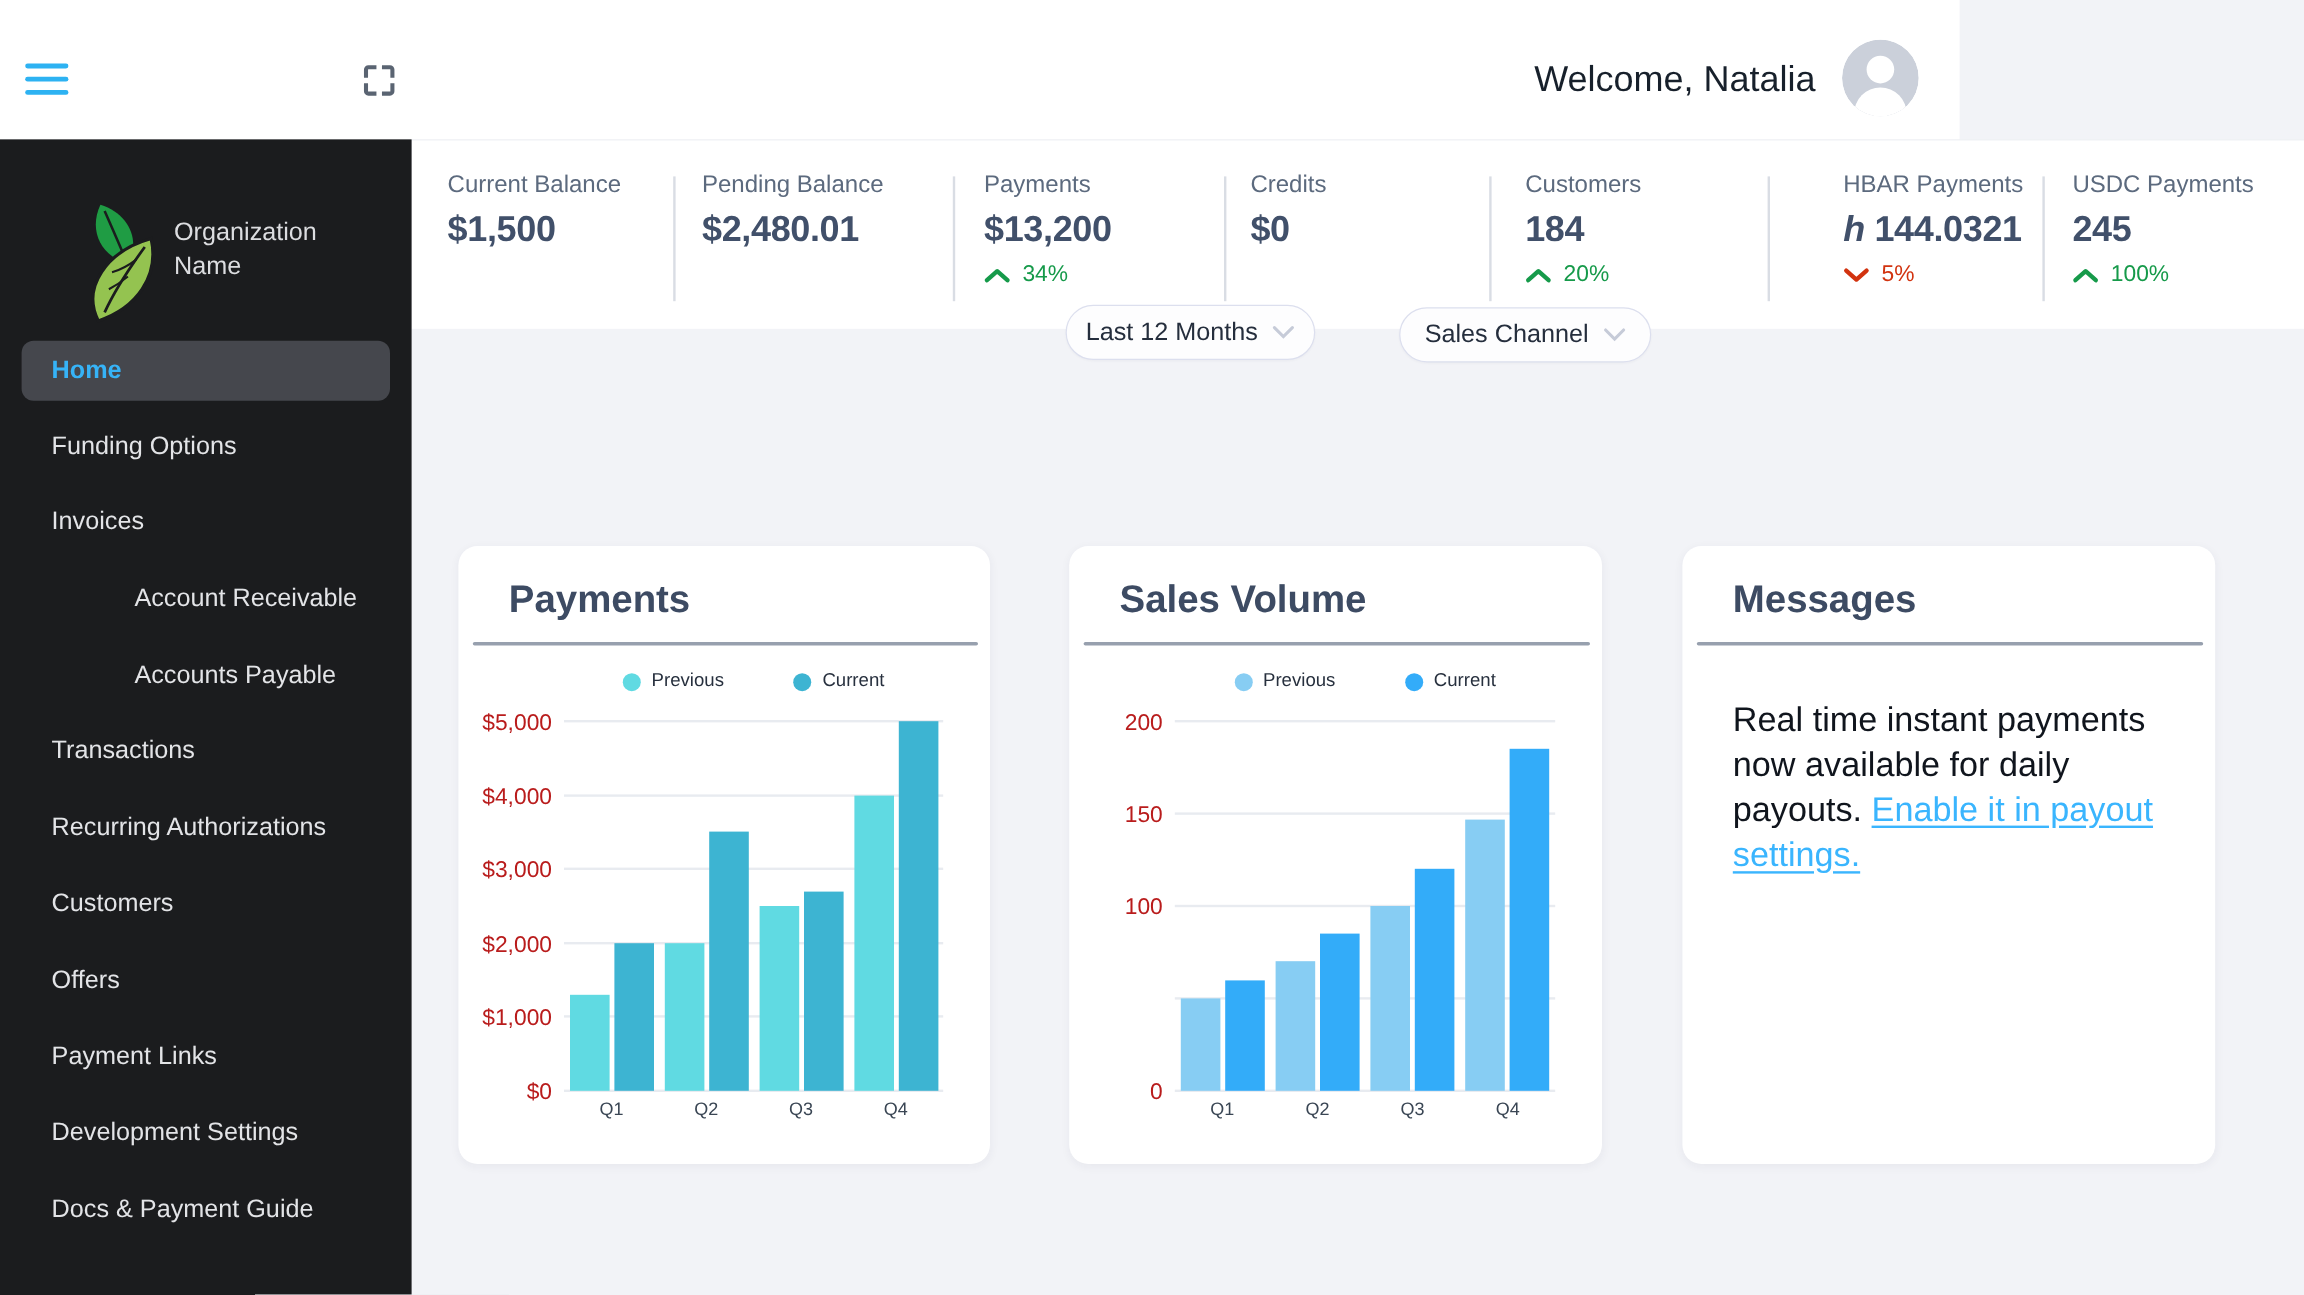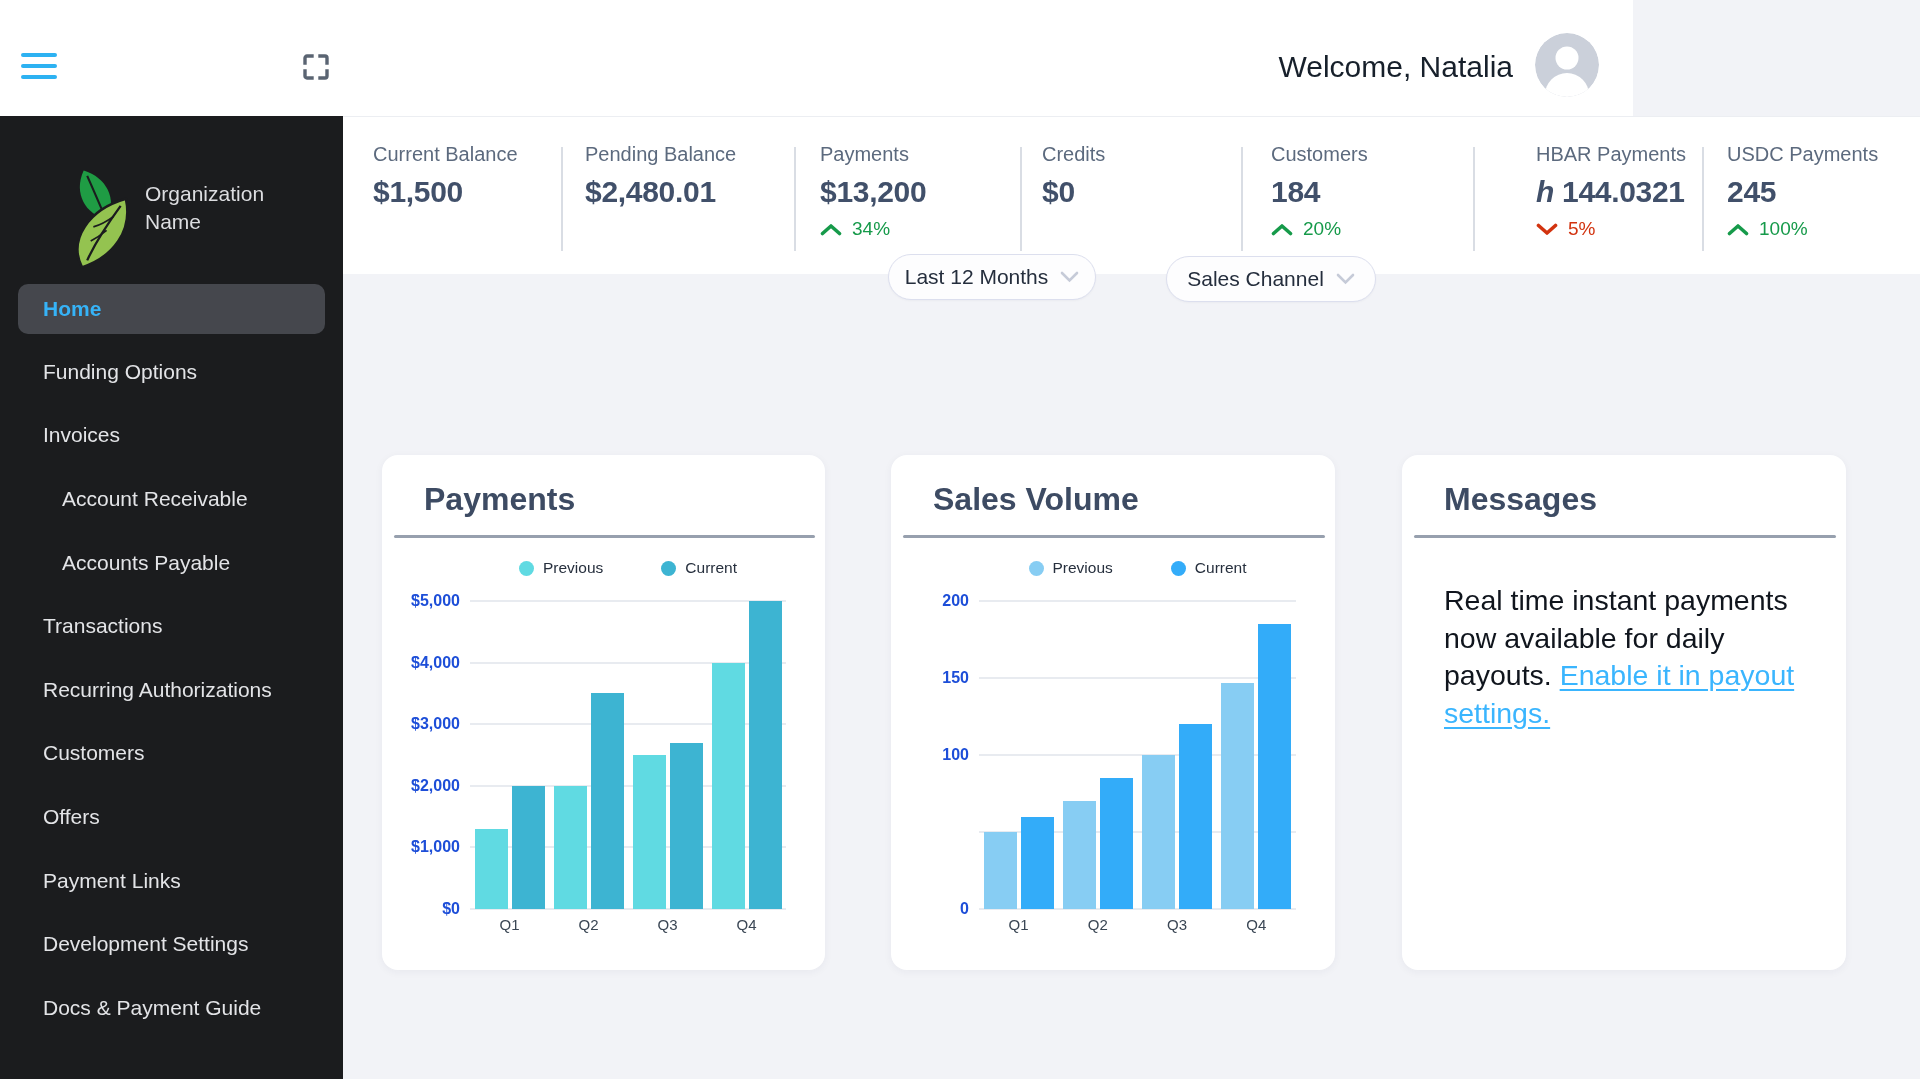--- a/index.html
+++ b/index.html
@@ -15,21 +15,21 @@
   .welcome { position:absolute; right:120px; top:50px; font-size:30px; font-weight:500; color:#17202B; white-space:nowrap; }
   .avatar { position:absolute; right:34px; top:33px; width:64px; height:64px; border-radius:50%; overflow:hidden; cursor:pointer; }
 
   
   .sidebar { position:absolute; left:0; top:116px; width:343px; height:963px; background:#1B1C1E; z-index:2; }
   .logo-row { position:absolute; left:0; top:36px; width:343px; height:130px; }
   .leaf { position:absolute; left:52px; top:8px; width:88px; height:118px; }
   .org { position:absolute; left:145px; top:28px; width:165px; font-size:21px; line-height:1.32; color:#DCDDE0; }
   .nav { position:absolute; left:0; top:162px; width:343px; }
   .nav-item { position:relative; height:63.6px; display:flex; align-items:center; padding-left:43px; font-size:21px; color:#E3E4E7; cursor:pointer; white-space:nowrap; }
-  .nav-item.indent { padding-left:62px; }
+  .nav-item.indent { padding-left:112px; }
   .nav-item.active { margin:6px 18px; height:50px; padding-left:25px; background:#45474D; border-radius:10px; color:#36B3F7; font-weight:700; }
 
   
   .statsbar { position:absolute; left:343px; top:116px; width:1577px; height:158px; background:#ffffff; border-top:1px solid #ECEEF2; z-index:1; }
   .stat-cell { position:absolute; top:26px; }
   .stat-label { font-size:20px; color:#5C6A7E; margin-bottom:9px; white-space:nowrap; }
   .stat-value { font-size:30px; font-weight:700; color:#41506A; letter-spacing:-0.3px; white-space:nowrap; }
   .stat-value .sym { font-style:italic; margin-right:8px; }
   .stat-delta { display:flex; align-items:center; gap:10px; margin-top:9px; font-size:19px; font-weight:500; }
   .stat-delta.up { color:#169A4A; }
@@ -39,21 +39,21 @@
   
   .pill { position:absolute; height:46px; background:#FDFDFE; border:1.5px solid #DCDFEE; border-radius:23px; display:flex; align-items:center; justify-content:center; gap:12px; font-family:"Liberation Sans", sans-serif; font-size:21px; font-weight:500; color:#252E3D; cursor:pointer; z-index:4; box-shadow:0 1px 2px rgba(40,50,80,0.04); }
 
   
   .card { position:absolute; top:455px; height:515px; background:#ffffff; border-radius:16px; box-shadow:0 2px 8px rgba(30,40,70,0.05); }
   .card h2 { position:absolute; left:42px; top:26px; font-size:32px; font-weight:700; color:#3D4B63; }
   .card-divider { position:absolute; left:12px; right:10px; top:80px; height:3px; background:#97A0AE; border-radius:2px; }
   .legend { position:absolute; left:88px; right:39px; top:103px; height:20px; display:flex; align-items:center; justify-content:center; gap:58px; }
   .legend-item { display:flex; align-items:center; gap:9px; font-size:15.5px; color:#27303E; }
   .legend-dot { width:15px; height:15px; border-radius:50%; }
-  .yaxis-label { position:absolute; left:0; width:78px; text-align:right; font-size:16px; color:#1d4ed8;font-weight:bold; }
+  .yaxis-label { position:absolute; left:0; width:78px; text-align:right; font-size:19px; color:#b91c1c; }
   .chart-area { position:absolute; left:88px; right:39px; top:146px; height:308px; display:flex; align-items:flex-end; justify-content:space-around; }
   .gridline { position:absolute; left:0; right:0; height:2px; background:#E8EBF0; }
   .bar-group { position:relative; height:100%; display:flex; align-items:flex-end; gap:4px; }
   .bar { width:33px; }
   .xlabels { position:absolute; left:88px; right:39px; top:461px; display:flex; }
   .xlabel { width:25%; text-align:center; font-size:15px; color:#3A4654; }
 
   
   .msg { position:absolute; left:42px; right:38px; top:127px; font-size:28.5px; line-height:37.5px; color:#10151D; }
   .msg a { color:#3AB5FE; text-decoration:underline; text-underline-offset:4px; }

